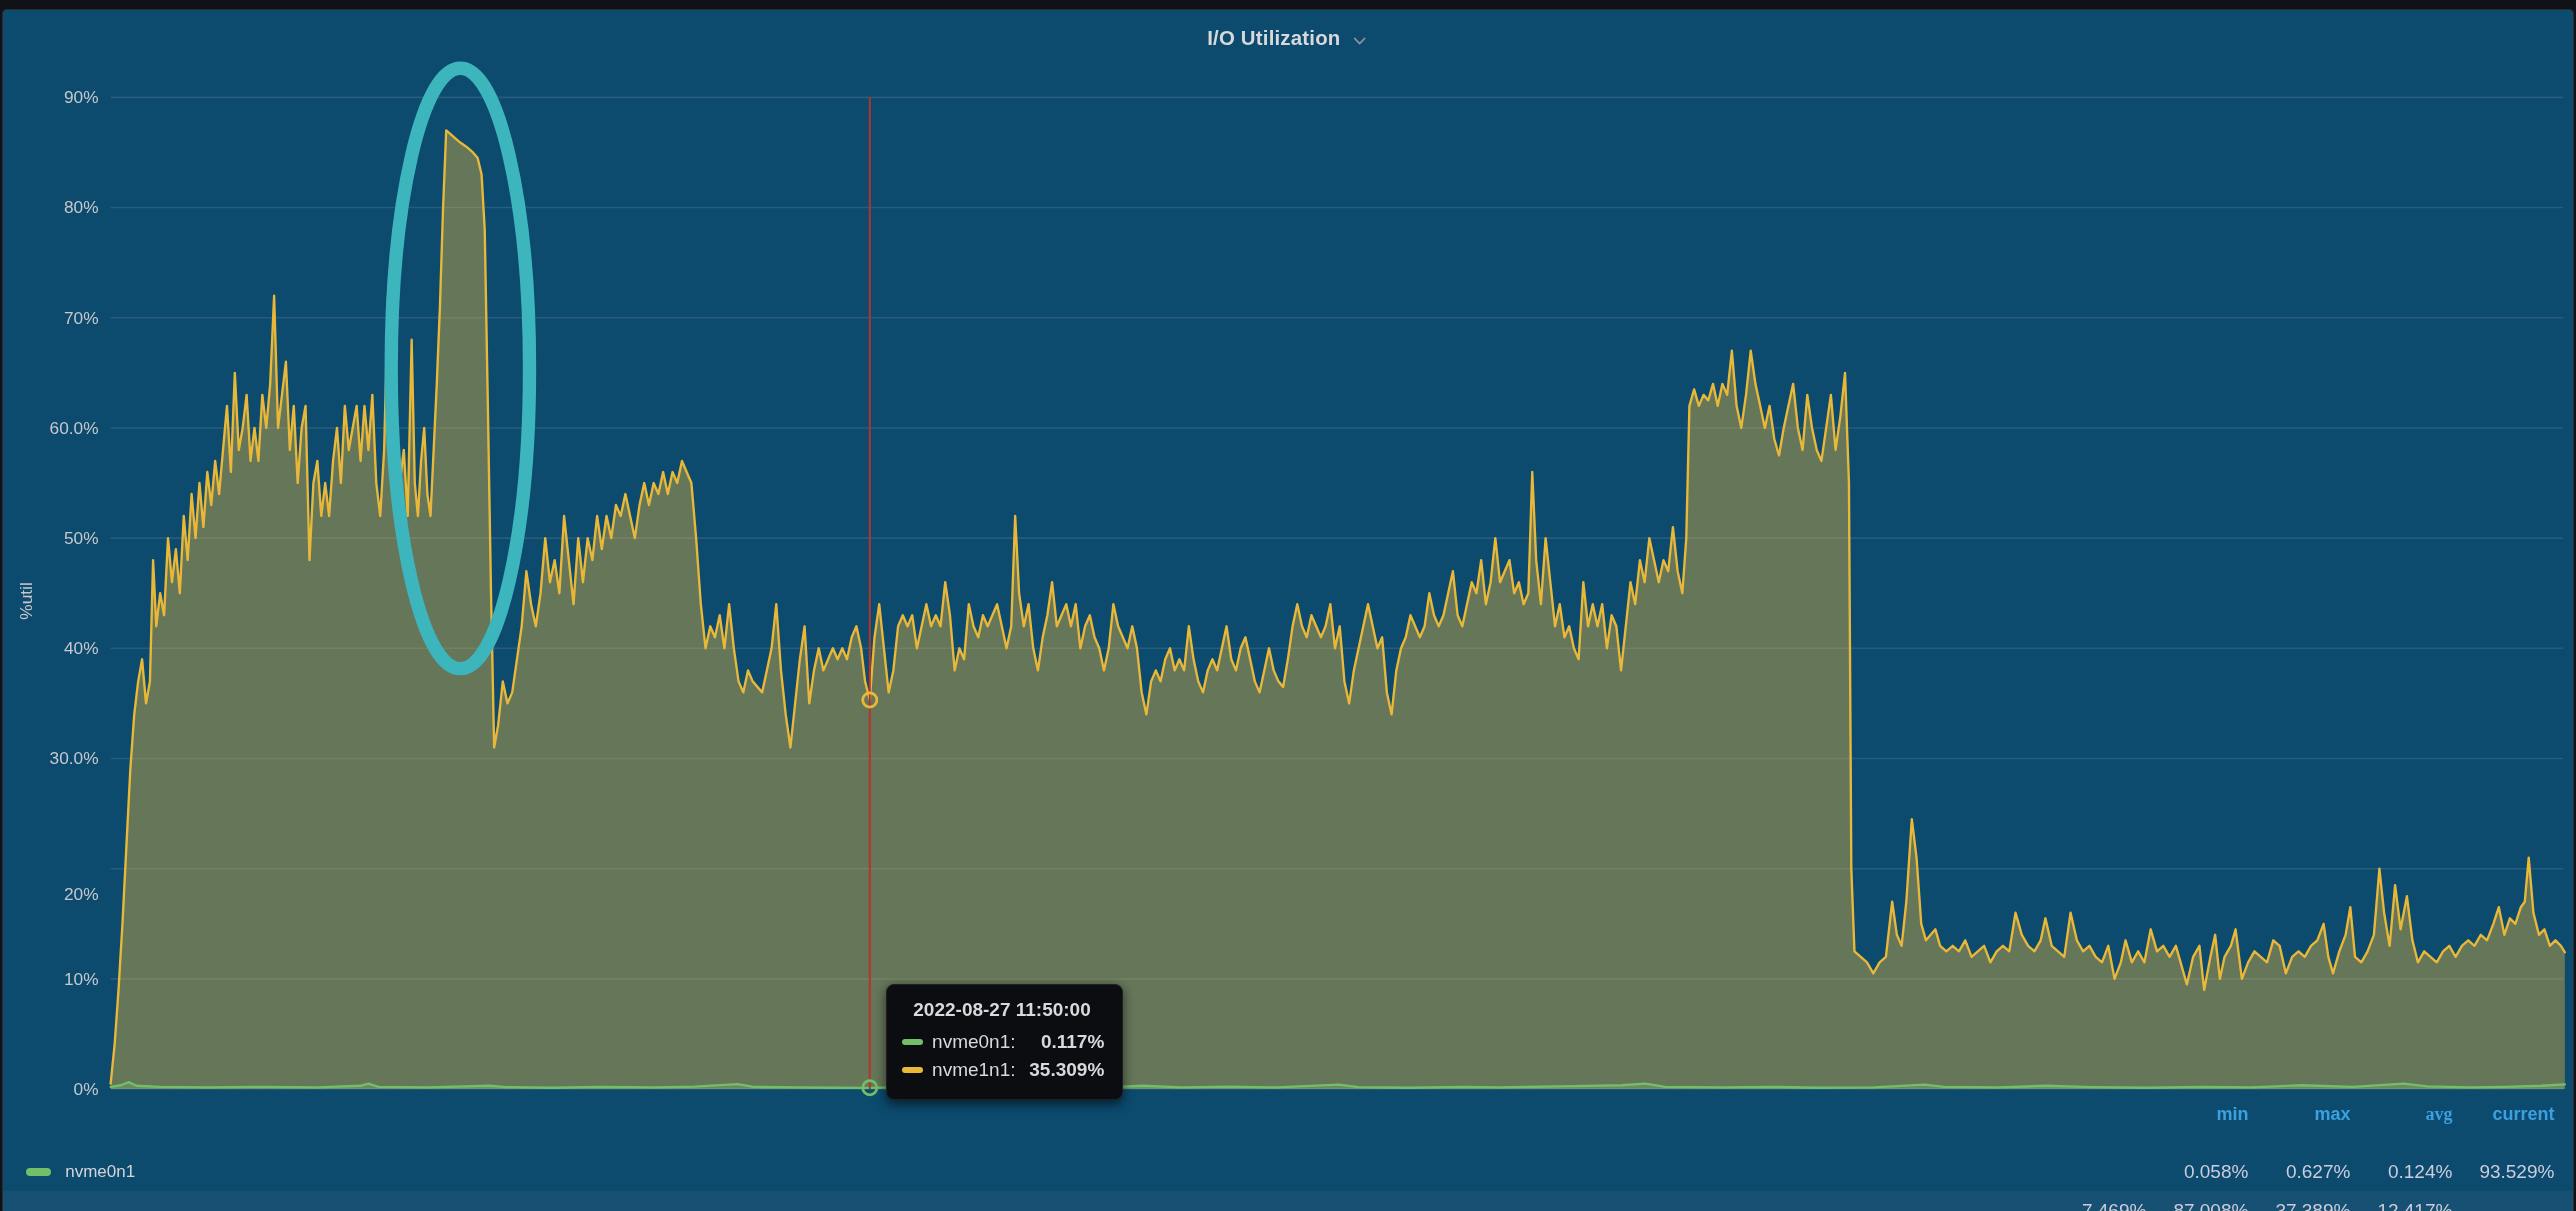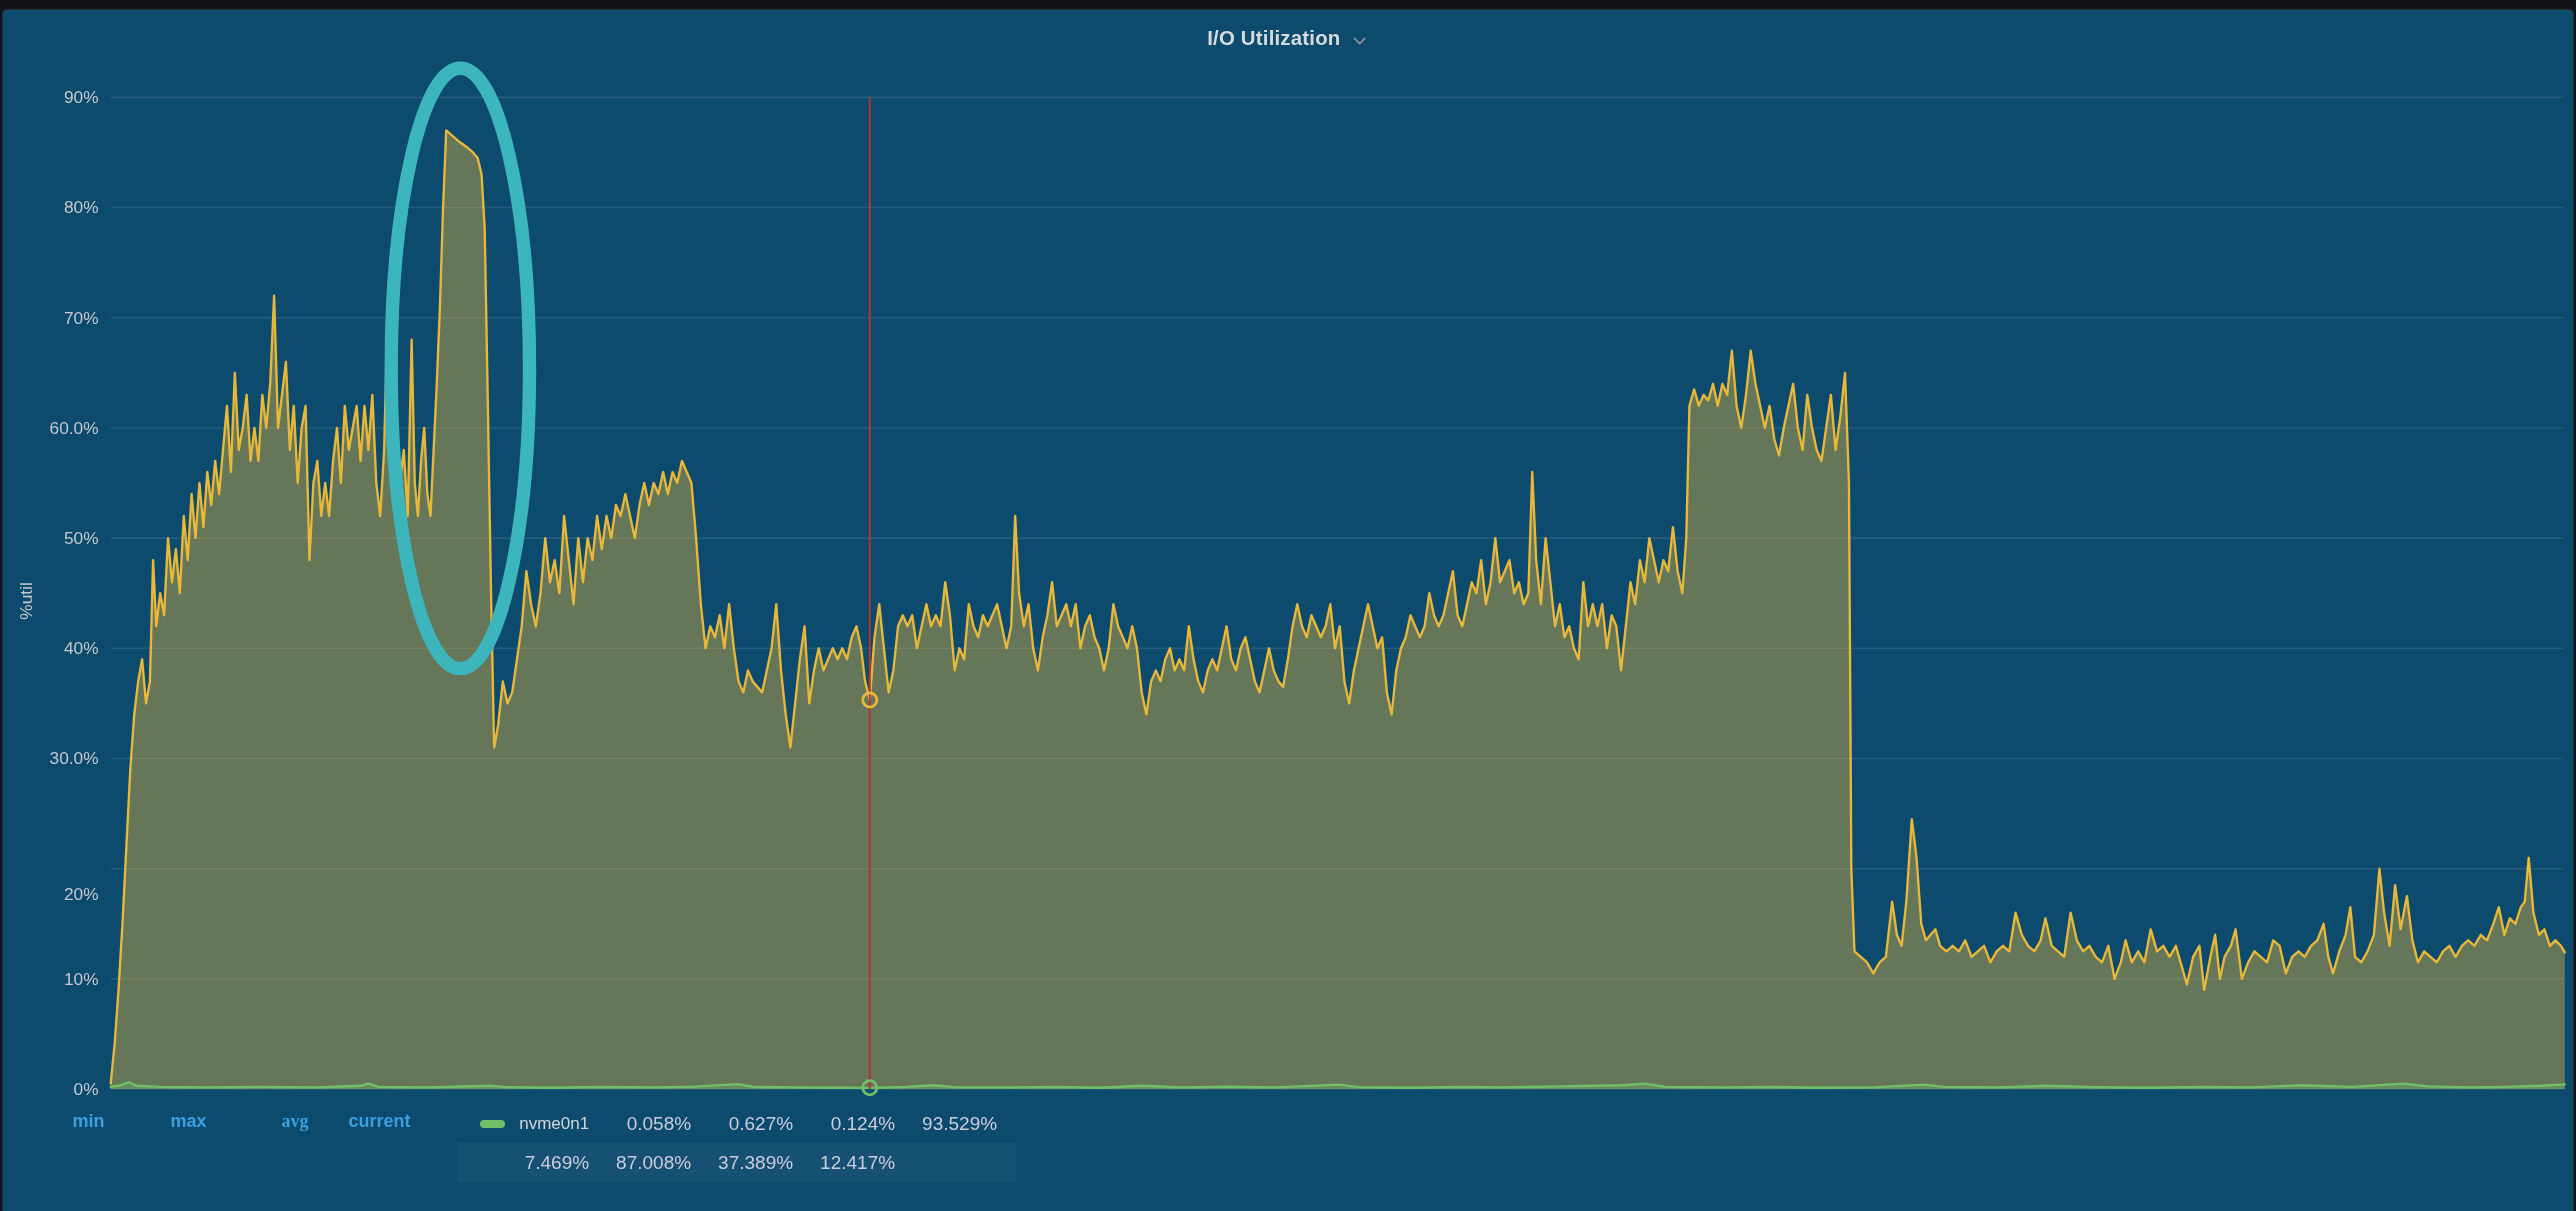--- a/index.html
+++ b/index.html
@@ -55,21 +55,21 @@
   }
   .tooltip-row {
     display:flex; align-items:center; gap:9.4px;
     font-size:19px; margin-top:6.3px; white-space:nowrap;
   }
   .tooltip-dash { width:20.4px; height:5.5px; border-radius:3.1px; flex:0 0 auto; }
   .tooltip-name { color:#d8d9da; }
   .tooltip-value { margin-left:auto; font-weight:bold; color:#d8d9da; }
   .legend {
     position:absolute; left:0; right:0; bottom:0; top:1094px;
-    display:flex; flex-direction:row;gap:27px;
+    display:flex; flex-direction:column;gap:27px;
   }
   .legend-grid {
     display:grid;
     grid-template-columns:1fr 102px 102px 102px 102px;
     align-items:center;
     padding-right:19px;
   }
   .legend-header-row { height:35px; }
   .legend-header-cell {
     text-align:right; font-size:18px; font-weight:bold;
@@ -126,20 +126,35 @@
         <div class="y-tick" style="top: 638px;">40%</div>
         <div class="y-tick" style="top: 528px;">50%</div>
         <div class="y-tick" style="top: 418px;">60.0%</div>
         <div class="y-tick" style="top: 308px;">70%</div>
         <div class="y-tick" style="top: 197px;">80%</div>
         <div class="y-tick" style="top: 87px;">90%</div>
       </div>
     <div class="y-axis-label">%util</div>
   </div>
 
+  <div class="tooltip">
+    <div class="tooltip-time">2022-08-27 11:50:00</div>
+    <div id="tooltip-rows">
+        <div class="tooltip-row">
+          <span class="tooltip-dash" style="background: rgb(115, 191, 105);"></span>
+          <span class="tooltip-name">nvme0n1:</span>
+          <span class="tooltip-value">0.117%</span>
+        </div>
+        <div class="tooltip-row">
+          <span class="tooltip-dash" style="background: rgb(234, 184, 57);"></span>
+          <span class="tooltip-name">nvme1n1:</span>
+          <span class="tooltip-value">35.309%</span>
+        </div>
+      </div>
+  </div>
 
   <div class="legend" style="flex: 1 1 0%;">
     <div class="legend-grid legend-header-row" id="legend-header-row">
       <div></div>
     <div class="legend-header-cell" style="color: rgb(59, 160, 223);">min</div>
         <div class="legend-header-cell" style="color: rgb(59, 160, 223);">max</div>
         <div class="legend-header-cell" style="color: rgb(59, 160, 223); font-family: Liberation Serif, serif;">avg</div>
         <div class="legend-header-cell" style="color: rgb(59, 160, 223);">current</div>
       </div>
     <div id="legend-rows">

